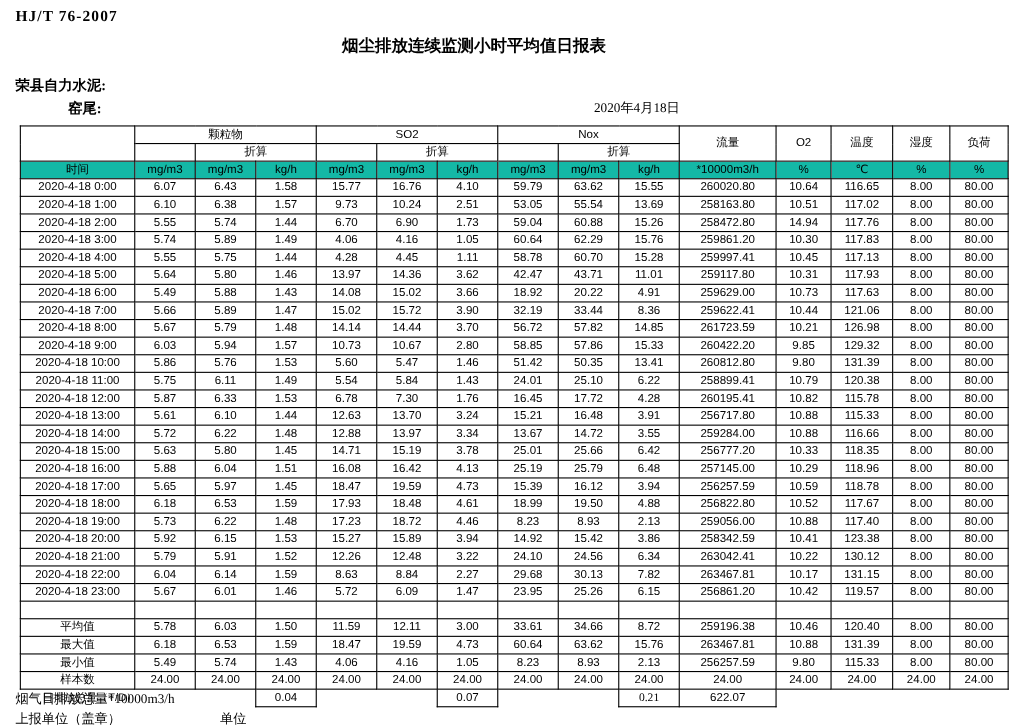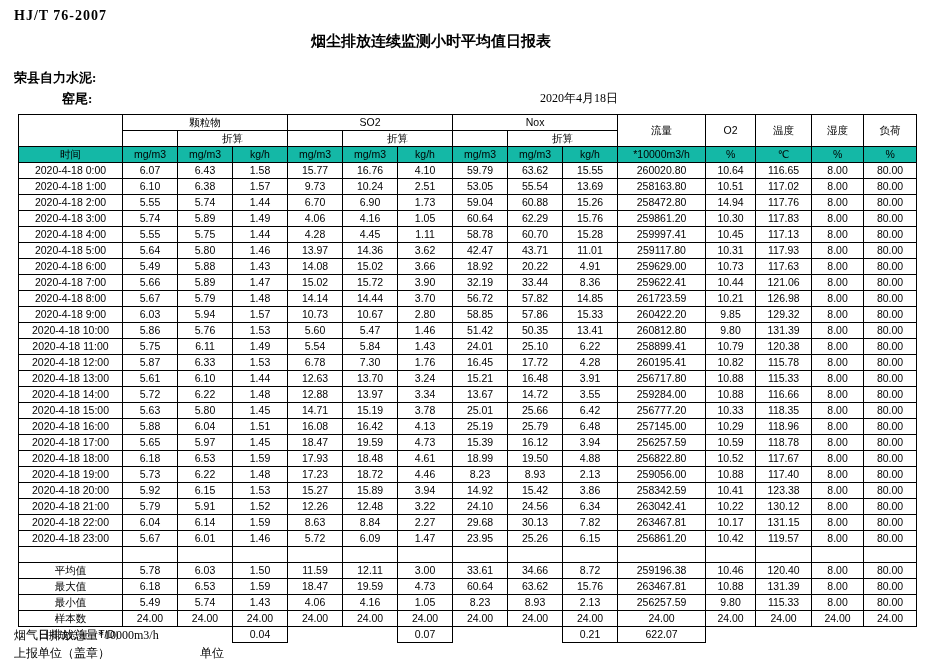--- a/index.html
+++ b/index.html
@@ -638,21 +638,21 @@
       <tr>
         <td style="text-align: left; padding-left: 20px; font-size: 10px; border-top: 1px solid rgb(0, 0, 0); border-right: none; border-bottom: none; border-left: none; border-image: initial;">日排放总量（T/D）</td>
         <td style="border-top: 1px solid rgb(0, 0, 0); border-right: none; border-bottom: none; border-left: none; border-image: initial;"></td>
         <td style="border-top: 1px solid rgb(0, 0, 0); border-right: none; border-bottom: none; border-left: none; border-image: initial;"></td>
         <td style="border: 1px solid rgb(0, 0, 0);">0.04</td>
         <td style="border-top: 1px solid rgb(0, 0, 0); border-right: none; border-bottom: none; border-left: none; border-image: initial;"></td>
         <td style="border-top: 1px solid rgb(0, 0, 0); border-right: none; border-bottom: none; border-left: none; border-image: initial;"></td>
         <td style="border: 1px solid rgb(0, 0, 0);">0.07</td>
         <td style="border-top: 1px solid rgb(0, 0, 0); border-right: none; border-bottom: none; border-left: none; border-image: initial;"></td>
         <td style="border-top: 1px solid rgb(0, 0, 0); border-right: none; border-bottom: none; border-left: none; border-image: initial;"></td>
-        <td style="border: 1px solid rgb(0, 0, 0);">0.21</td>
+        <td style="border: 1px solid rgb(0, 0, 0); font-family: Liberation Serif, serif;">0.21</td>
         <td style="border: 1px solid rgb(0, 0, 0);">622.07</td>
         <td style="border-top: 1px solid rgb(0, 0, 0); border-right: none; border-bottom: none; border-left: none; border-image: initial;"></td>
         <td style="border-top: 1px solid rgb(0, 0, 0); border-right: none; border-bottom: none; border-left: none; border-image: initial;"></td>
         <td style="border-top: 1px solid rgb(0, 0, 0); border-right: none; border-bottom: none; border-left: none; border-image: initial;"></td>
         <td style="border-top: 1px solid rgb(0, 0, 0); border-right: none; border-bottom: none; border-left: none; border-image: initial;"></td>
       </tr>
     </tbody>
 </table>
 
 <div class="footer1">烟气日排放总量*10000m3/h</div>

